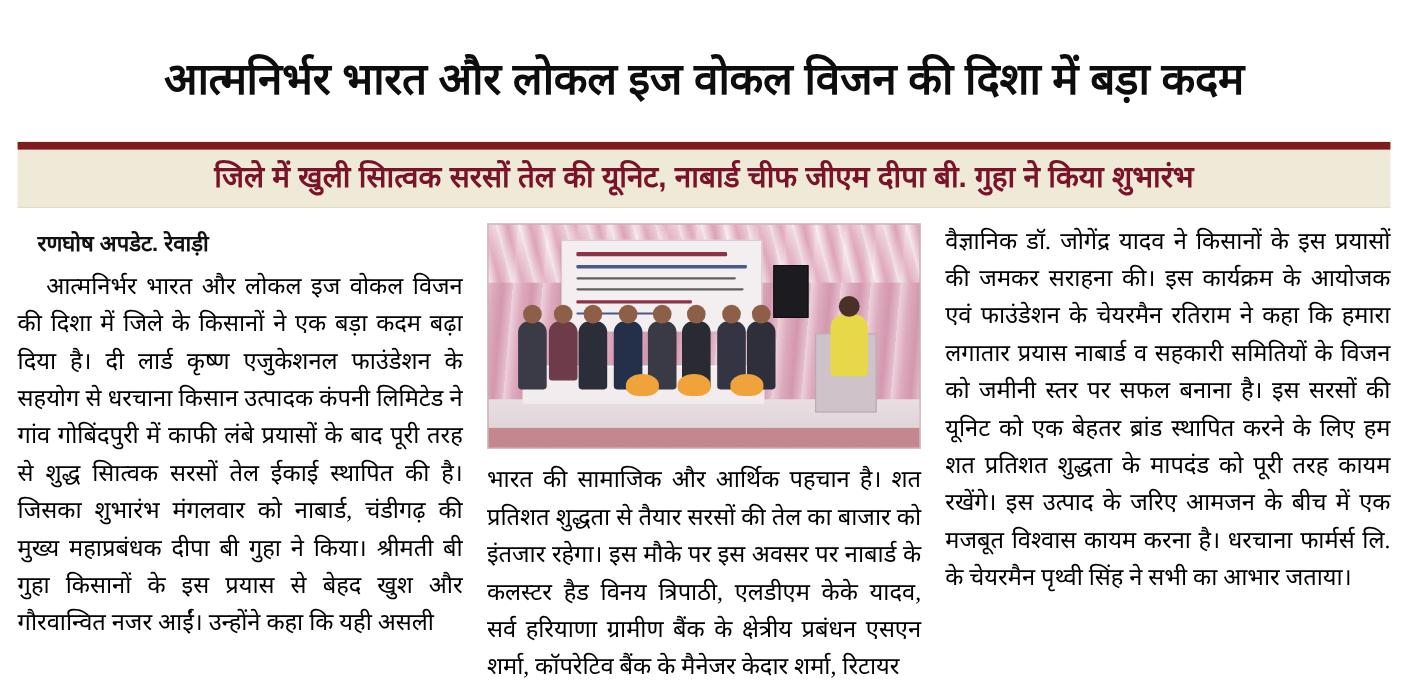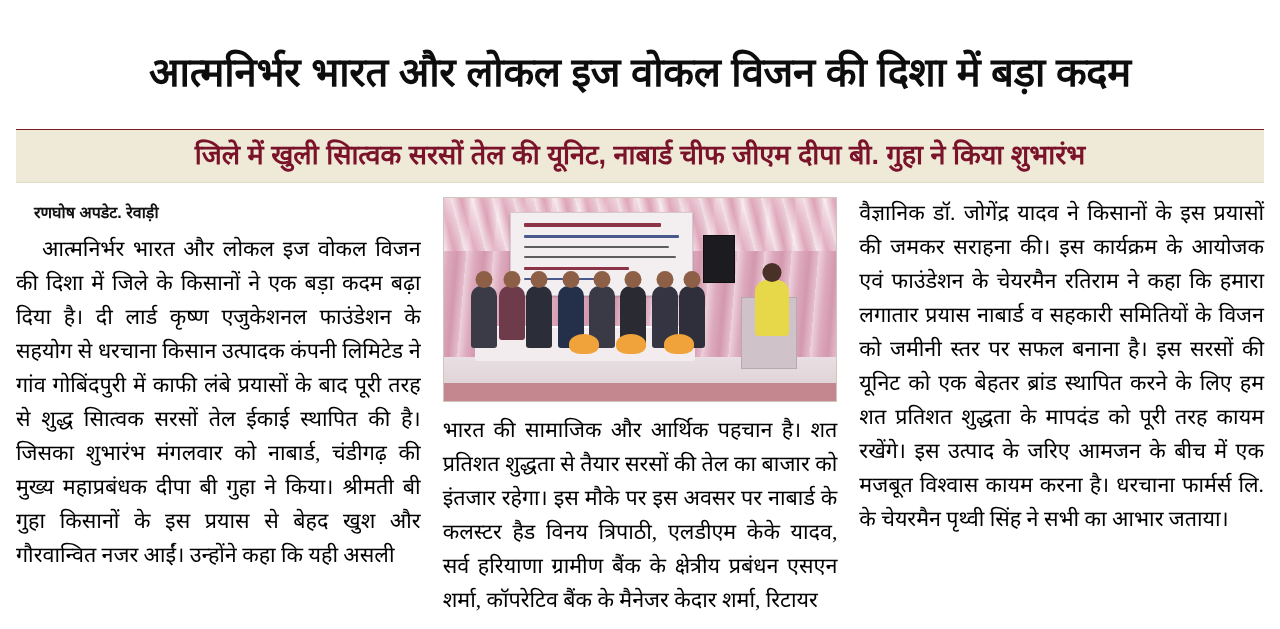--- a/index.html
+++ b/index.html
@@ -27,21 +27,21 @@
     font-size: 40px;
     line-height: 1.18;
     letter-spacing: -0.3px;
     color: #0d0d0d;
     text-align: center;
     padding: 22px 6px 6px 6px;
     white-space: nowrap;
   }
   .subheadline-bar {
     background: #efe9d8;
-    border-top: 1px solid #7f1d1d;
+    border-top: 7px solid #7f1d1d;
     border-bottom: 1px solid #e2dbc6;
     margin-top: 2px;
     padding: 9px 6px 11px 6px;
     text-align: center;
   }
   .subheadline {
     font-family: "Liberation Sans", "DejaVu Sans", sans-serif;
     font-weight: bold;
     font-size: 27px;
     line-height: 1.2;
@@ -57,21 +57,21 @@
   .col {
     width: 406px;
     position: relative;
   }
   .col.middle {
     width: 396px;
   }
   .byline {
     font-family: "Liberation Sans", "DejaVu Sans", sans-serif;
     font-weight: bold;
-    font-size: 16px;
+    font-size: 20px;
     color: #111;
     margin: 4px 0 10px 18px;
   }
   p.text {
     margin: 0;
     font-size: 21.5px;
     line-height: 1.58;
     text-align: justify;
     text-justify: inter-word;
     color: #000000;

